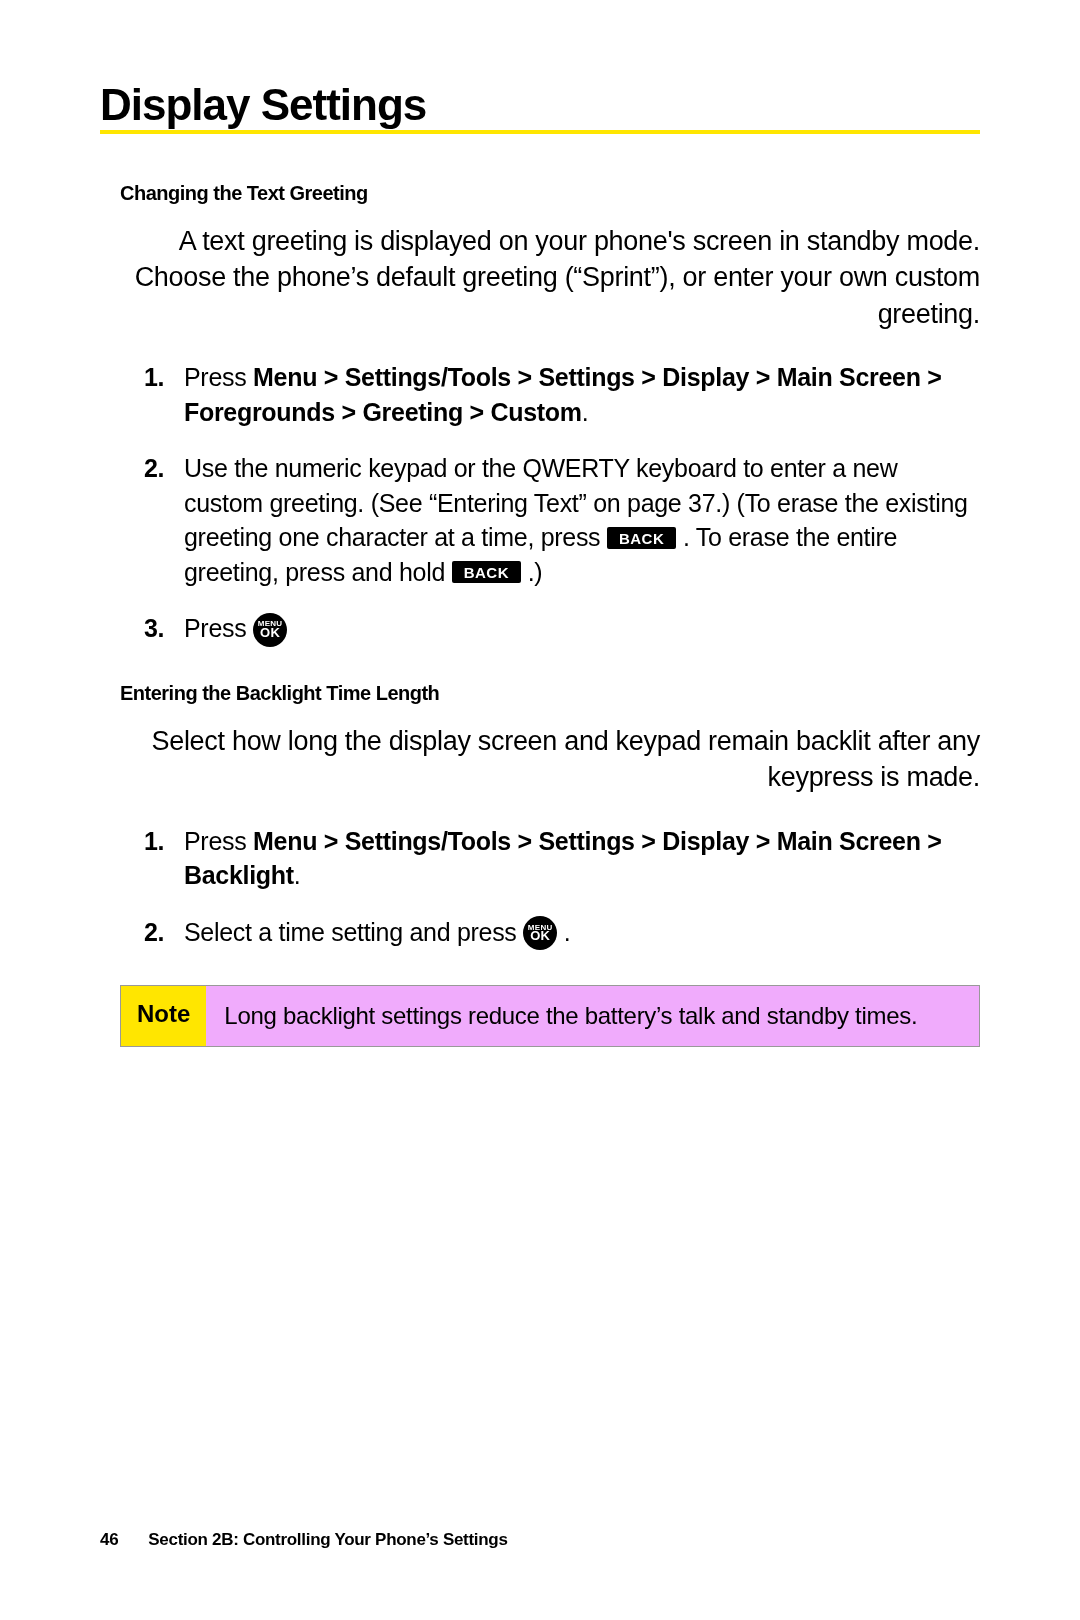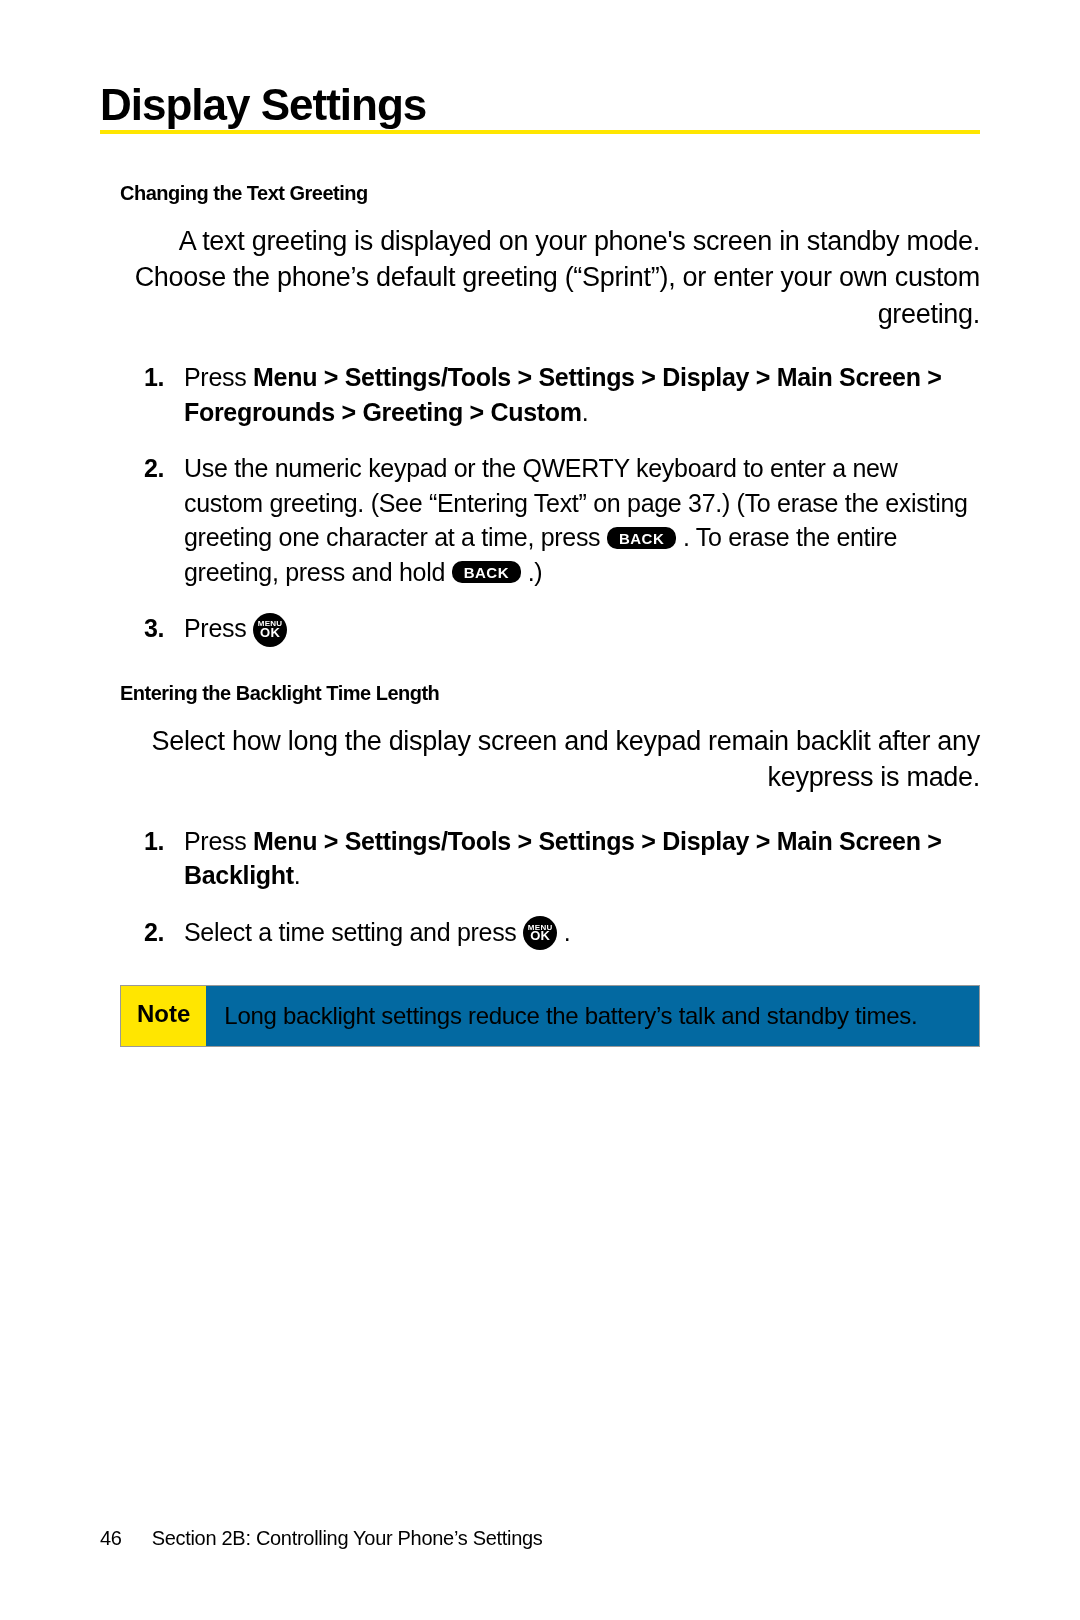--- a/index.html
+++ b/index.html
@@ -61,21 +61,21 @@
     }
     .key-pill {
       display: inline-flex;
       align-items: center;
       justify-content: center;
       background: #000;
       color: #fff;
       font-size: 15px;
       font-weight: bold;
       letter-spacing: 0.5px;
-      border-radius: 10px;
+      border-radius: 2px;
       padding: 4px 12px 3px 12px;
       vertical-align: middle;
       line-height: 1;
       position: relative;
       top: -2px;
     }
     .key-circle {
       display: inline-flex;
       flex-direction: column;
       align-items: center;
@@ -110,33 +110,33 @@
     .note-label {
       background: #ffe600;
       font-weight: bold;
       font-size: 24px;
       padding: 14px 16px;
       flex: 0 0 auto;
       display: flex;
       align-items: flex-start;
     }
     .note-text {
-      background: #0369a1;
+      background: #f0abfc;
       font-size: 24px;
       line-height: 1.35;
       padding: 14px 18px;
       flex: 1;
       letter-spacing: -0.3px;
     }
     .footer {
       position: absolute;
       left: 100px;
       bottom: 70px;
-      font-size: 20px;
-      font-weight: normal;
+      font-size: 17px;
+      font-weight: bold;
       letter-spacing: -0.3px;
     }
     .footer .page-num {
       margin-right: 30px;
     }
   </style>
 </head>
 <body>
 
 <h1 class="page-title">Display Settings</h1>

